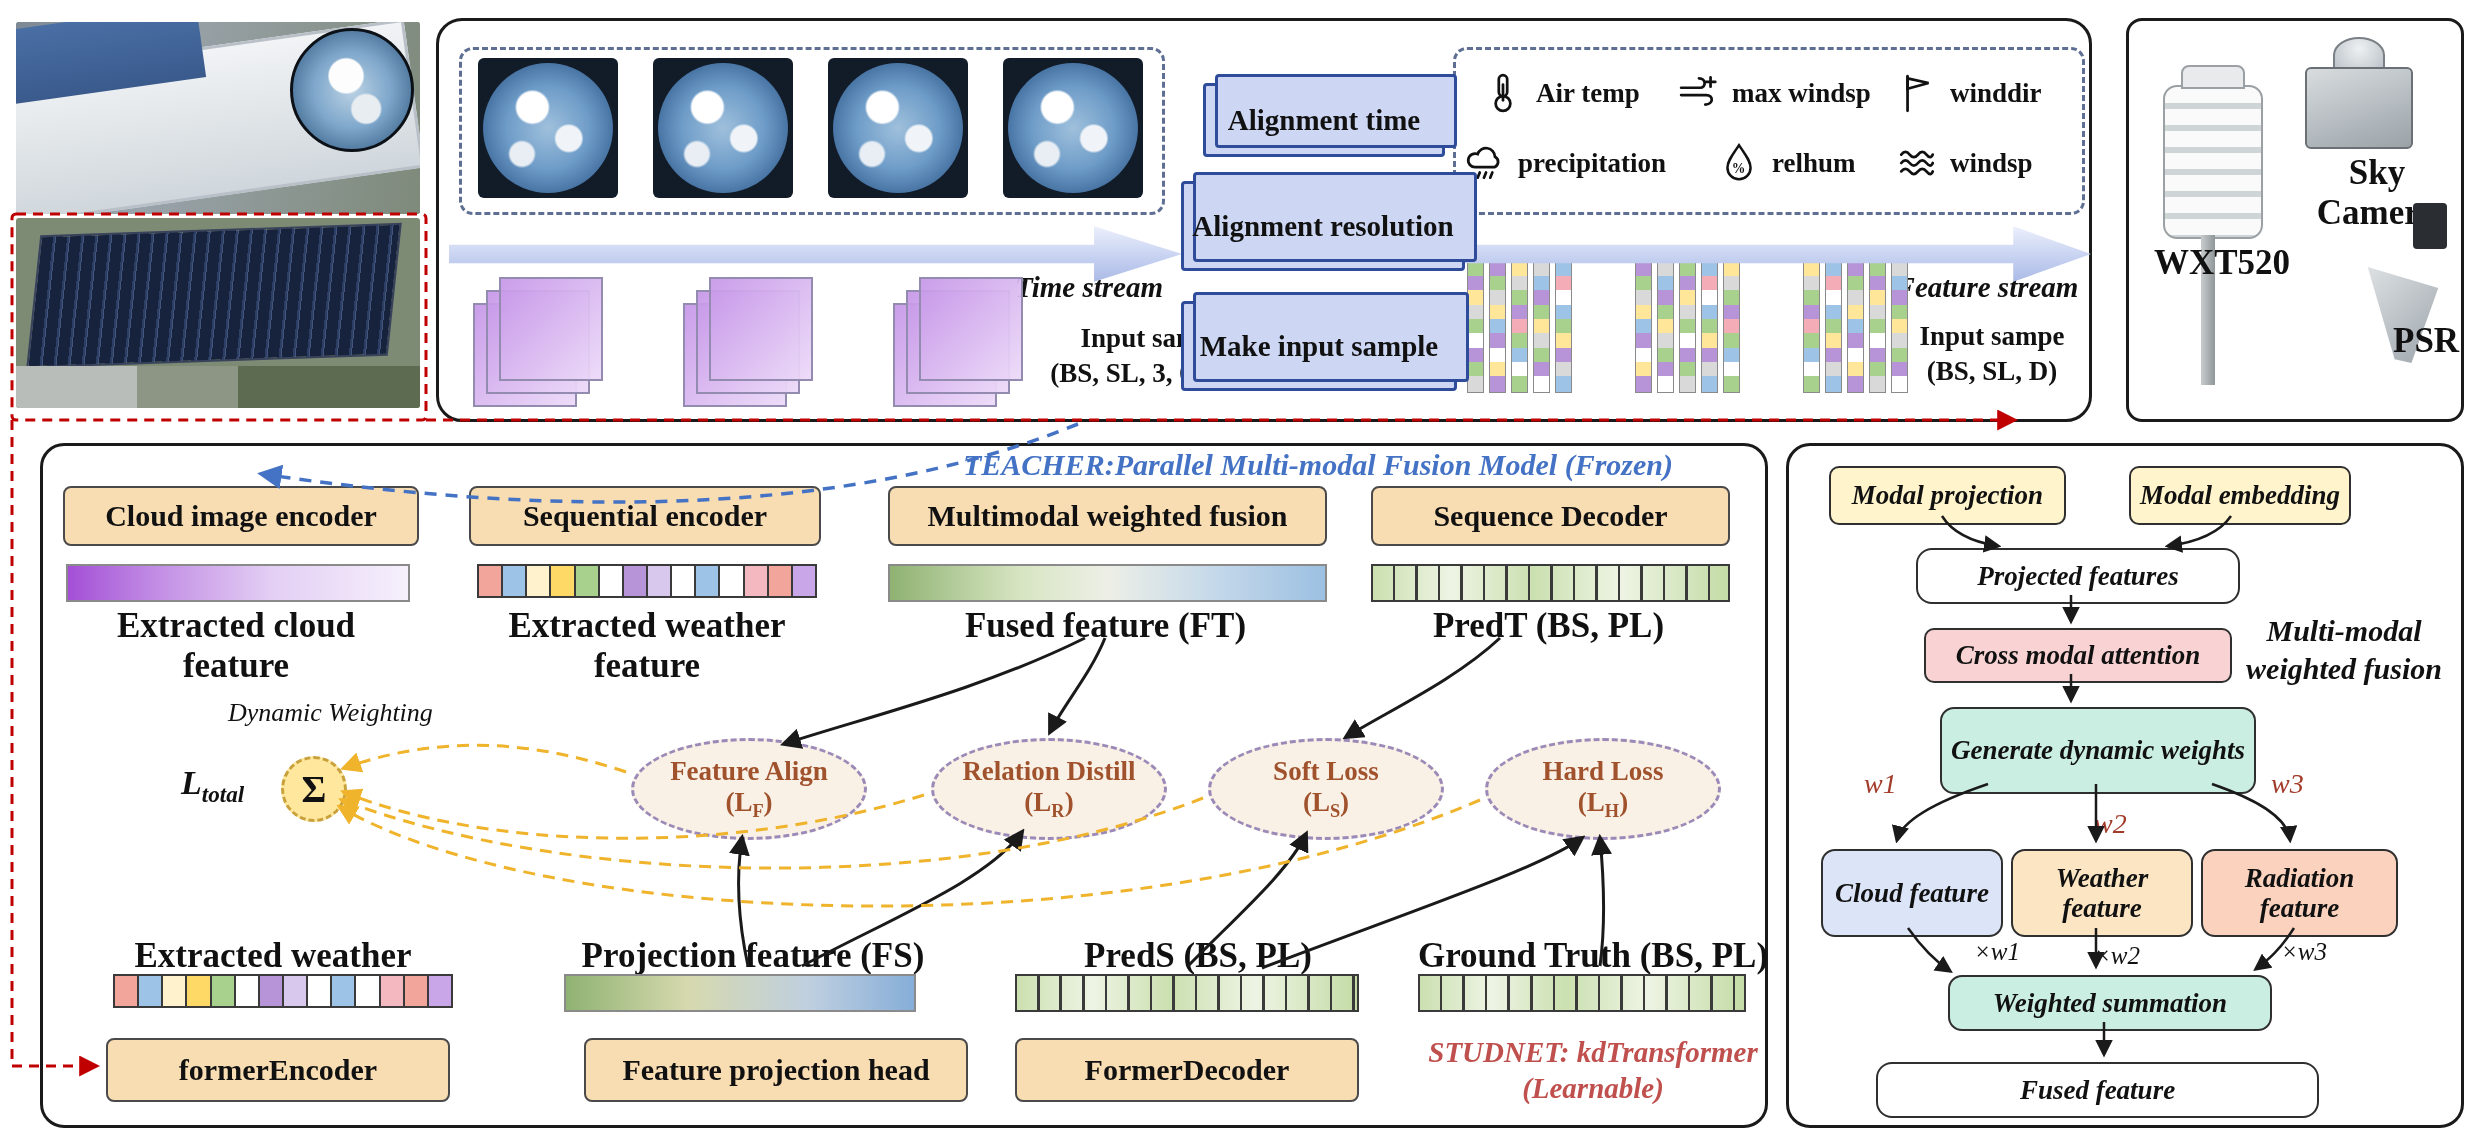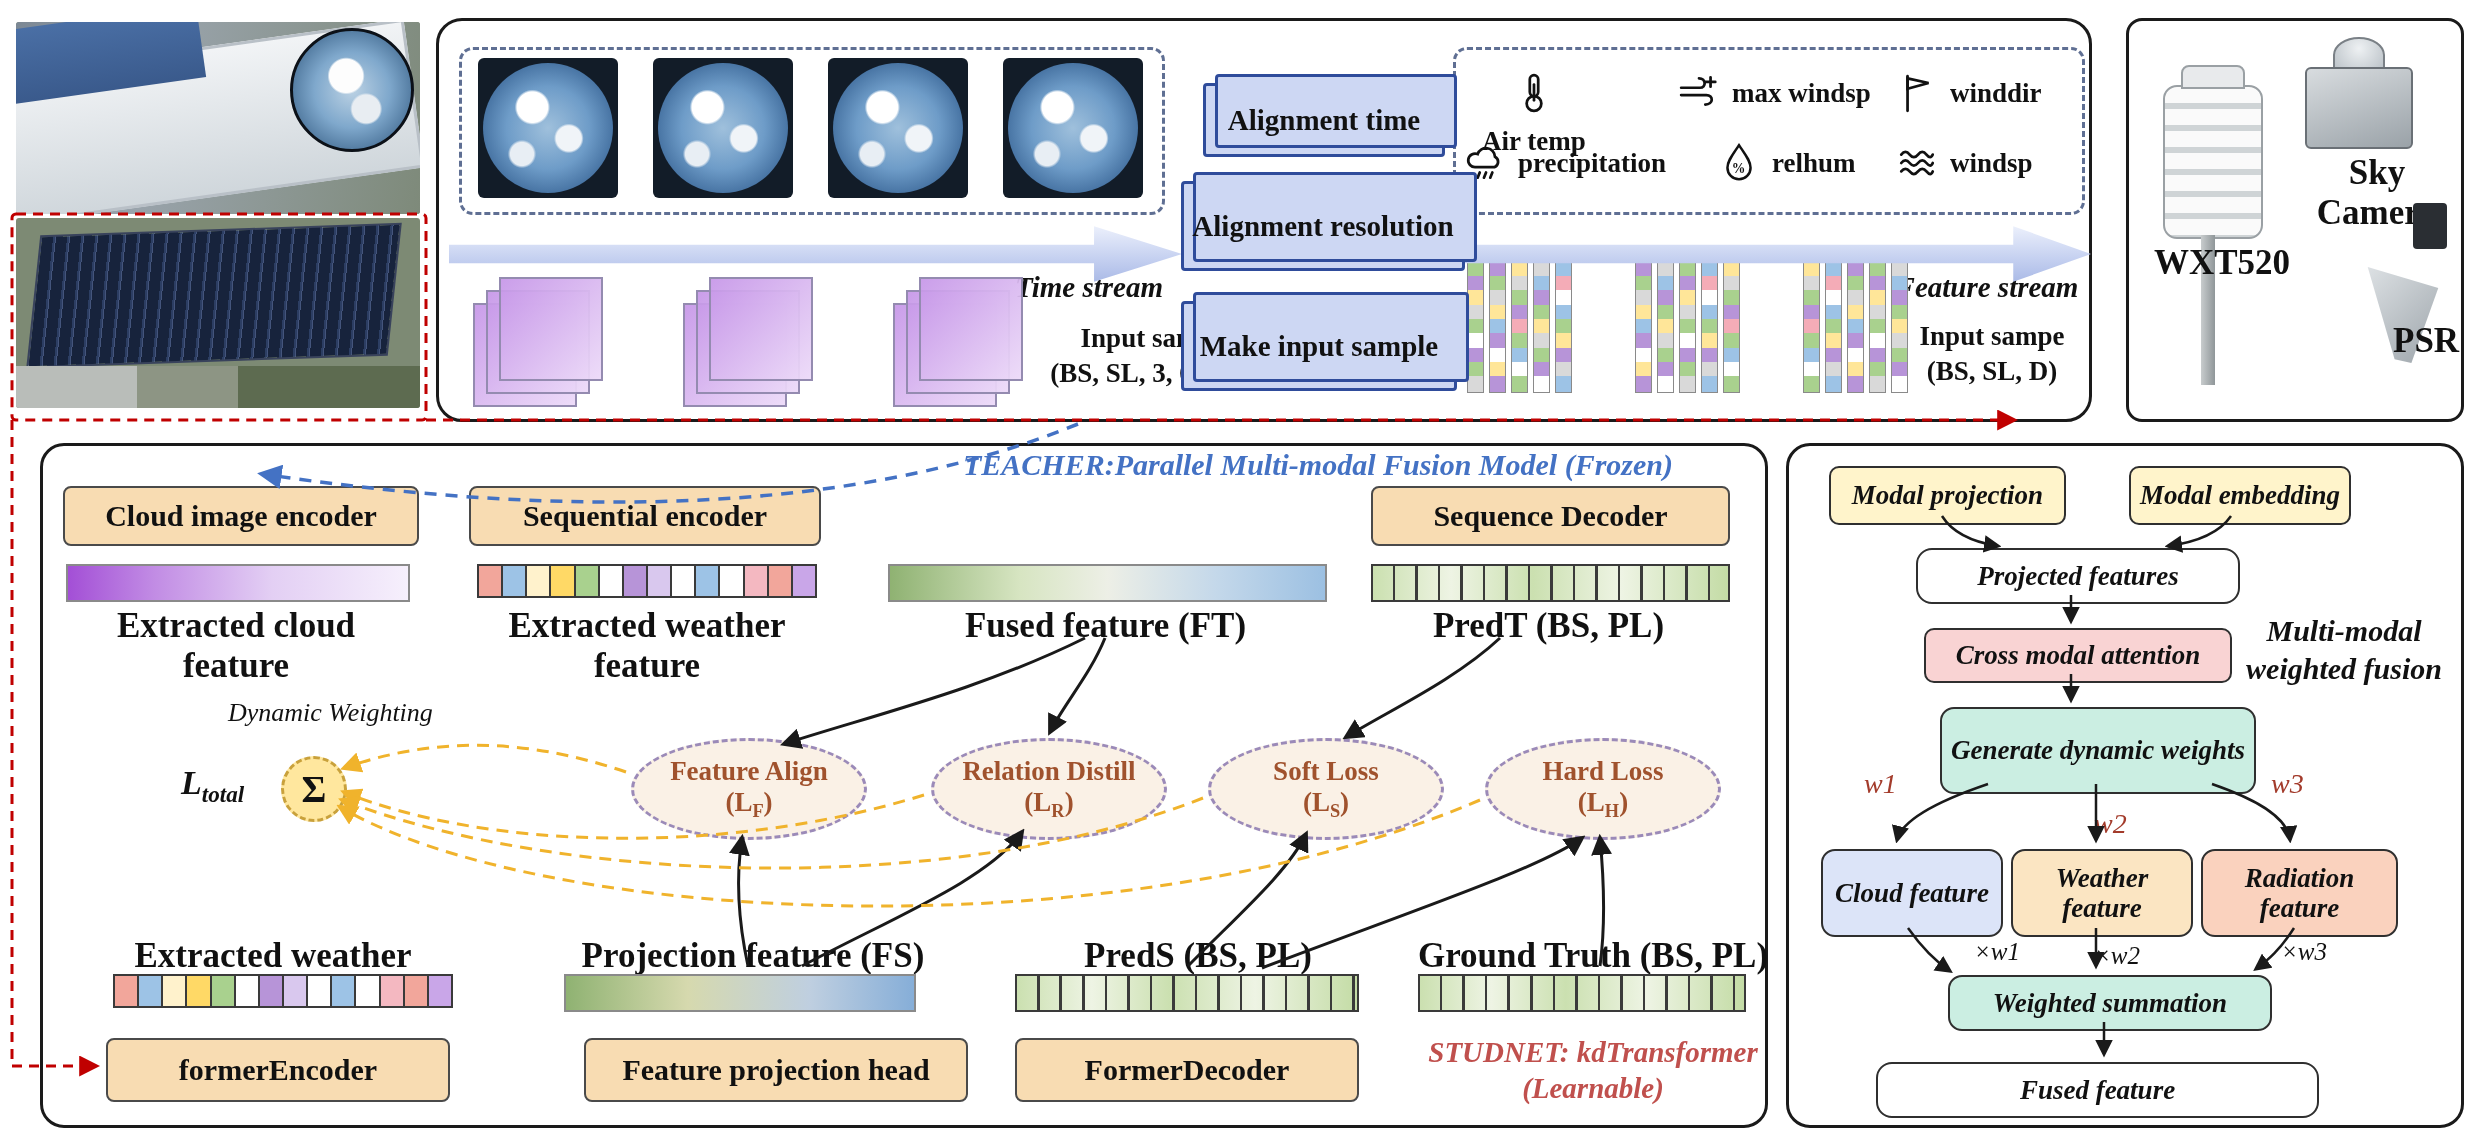--- a/index.html
+++ b/index.html
@@ -181,21 +181,21 @@
     </div>
 
     <div class="sbox" style="left:764px;top:62px;width:228px;height:60px;">Alignment time</div>
     <div class="sbox" style="left:742px;top:160px;width:270px;height:76px;">Alignment resolution</div>
     <div class="sbox" style="left:742px;top:280px;width:262px;height:76px;">Make input sample</div>
 
     <div class="stream-arrow" style="left:1004px;top:204px;width:648px;height:58px;"></div>
     <div class="ilabel" style="left:1446px;top:250px;width:204px;">Feature stream</div>
 
     <div class="dashedbox" style="left:1014px;top:26px;width:626px;height:162px;">
-      <div class="witem" style="left:26px;top:22px;flex-direction:column;">
+      <div class="witem" style="left:26px;top:22px;">
         <svg width="42" height="42" viewBox="0 0 40 40" stroke="#111" stroke-width="2.6" fill="none" stroke-linecap="round">
             <rect x="16" y="3" width="8" height="20" rx="4"></rect>
             <circle cx="20" cy="30" r="7"></circle>
             <line x1="20" y1="12" x2="20" y2="27"></line>
           </svg>
         <span>Air temp</span>
       </div>
       <div class="witem" style="left:222px;top:22px;">
         <svg width="42" height="42" viewBox="0 0 40 40" stroke="#111" stroke-width="2.6" fill="none" stroke-linecap="round">
             <path d="M3 15 H21 C27 15 27 6 20 6"></path>
@@ -274,20 +274,21 @@
     <div class="psr-box" style="left:284px;top:182px;width:34px;height:46px;"></div>
     <div class="psr-cone" style="left:232px;top:246px;width:84px;height:96px;"></div>
     <div class="blabel" style="left:264px;top:300px;width:64px;">PSR</div>
   </div>
 
   <div class="panel" style="left:40px;top:443px;width:1722px;height:679px;border-radius:24px;">
     <div class="abs" style="left:870px;top:2px;width:810px;text-align:center;color:var(--accent_blue,#4472C4);font-weight:bold;font-style:italic;font-size:30px;">TEACHER:Parallel Multi-modal Fusion Model (Frozen)</div>
 
     <div class="tbox" style="left:20px;top:40px;width:352px;height:56px;">Cloud image encoder</div>
     <div class="tbox" style="left:426px;top:40px;width:348px;height:56px;">Sequential encoder</div>
+    <div class="tbox" style="left:845px;top:40px;width:435px;height:56px;">Multimodal weighted fusion</div>
     <div class="tbox" style="left:1328px;top:40px;width:355px;height:56px;">Sequence Decoder</div>
 
     <div class="bar bar-cloud" style="left:23px;top:118px;width:340px;"></div>
     <div class="cellbar" style="left:434px;top:118px;width:340px;">
         <span class="cell" style="background: rgb(242, 166, 155);"></span>
         <span class="cell" style="background: rgb(157, 195, 230);"></span>
         <span class="cell" style="background: rgb(255, 242, 204);"></span>
         <span class="cell" style="background: rgb(255, 217, 102);"></span>
         <span class="cell" style="background: rgb(169, 209, 142);"></span>
         <span class="cell" style="background: rgb(255, 255, 255);"></span>

